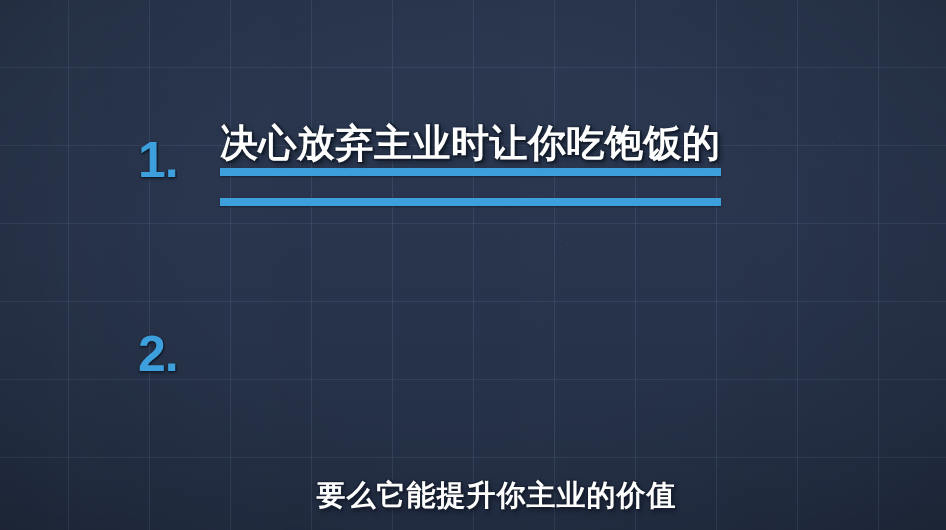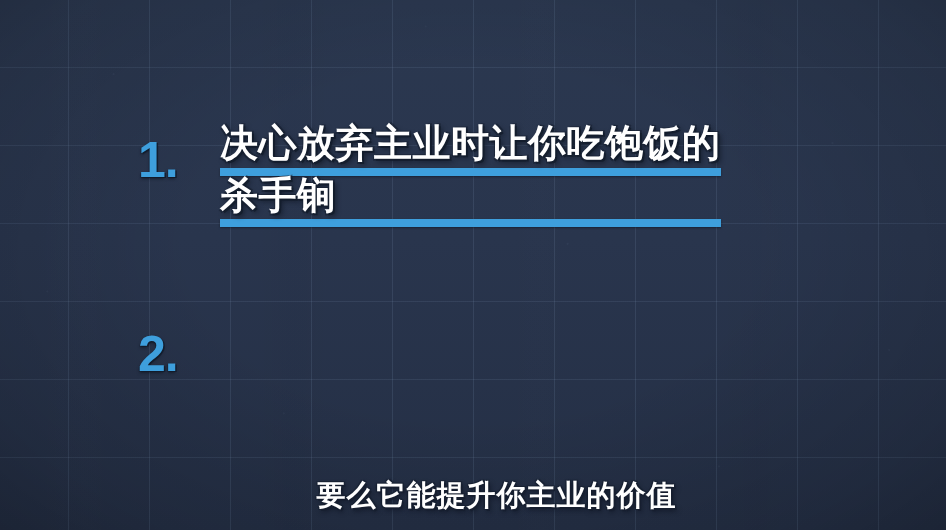--- a/index.html
+++ b/index.html
@@ -104,20 +104,21 @@
   }
 
   .item-lines {
     display: flex;
     flex-direction: column;
   }
 
   .text-line {
     position: relative;
     display: inline-block;
+    margin-bottom: 18px;
   }
   .text-line:last-child { margin-bottom: 0; }
 
   .text-line .txt {
     display: inline-block;
     color: #ffffff;
     font-size: 38px;
     font-weight: bold;
     line-height: 1.04;
     letter-spacing: 0.5px;
@@ -171,21 +172,20 @@
   <div class="content">
 
     <div class="list-item" id="item-1">
       <div class="item-number">1.</div>
       <div class="item-lines">
         <div class="text-line">
           <span class="txt">决心放弃主业时让你吃饱饭的</span>
           <span class="underline"></span>
         </div>
         <div class="text-line">
-          <span class="txt">杀手锏</span>
           <span class="underline"></span>
         </div>
       </div>
     </div>
 
     <div class="list-item" id="item-2">
       <div class="item-number">2.</div>
     </div>
 
     <div class="caption">要么它能提升你主业的价值</div>

